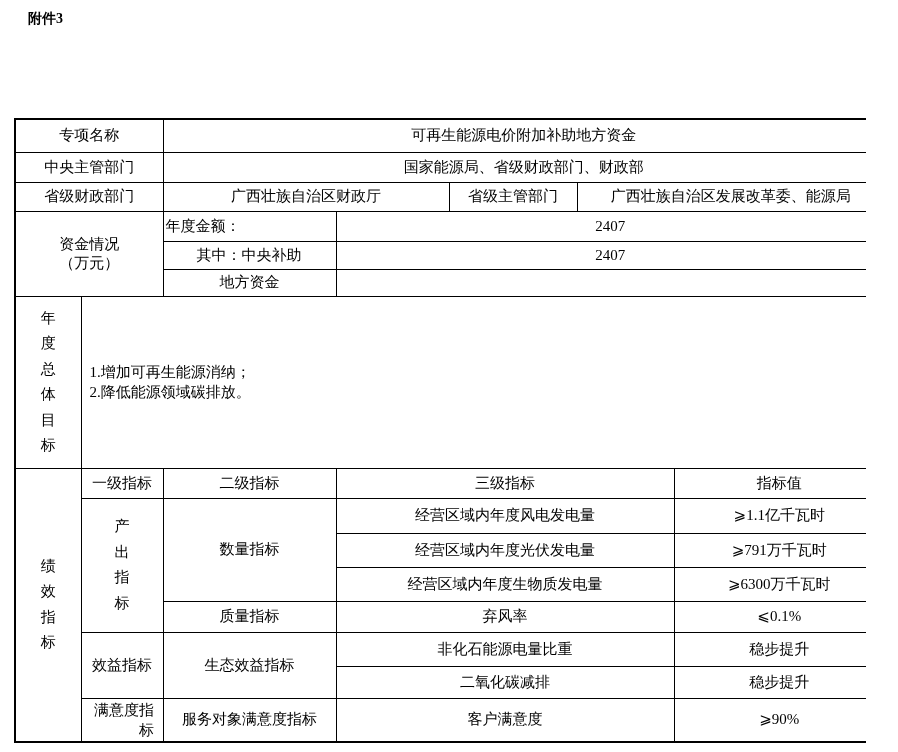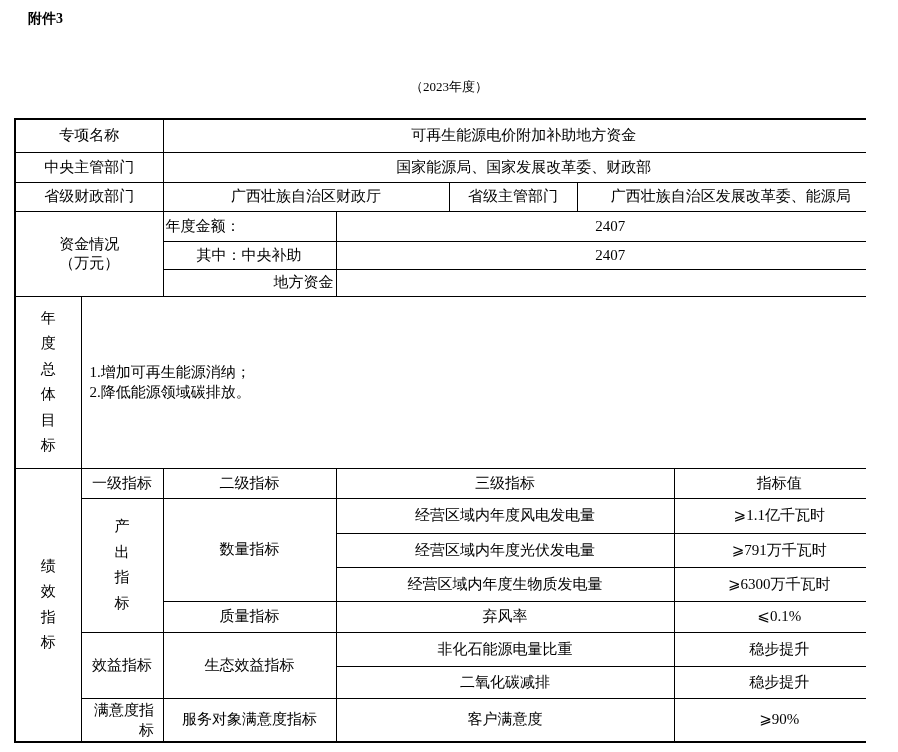--- a/index.html
+++ b/index.html
@@ -30,63 +30,62 @@
   }
   td {
     border:1px solid #000;
     text-align:center; vertical-align:middle;
     font-size:15px; padding:0 2px; overflow:hidden;
     line-height:1.25;
     font-family:Liberation Serif, serif;
   }
   .pl-a { text-align:left; }
   .pl-b { text-align:left; padding-left:33px;margin-left:32px; }
-  .pl-c { text-align:right; }
+  .pl-c { text-align:center; }
   .pre  { white-space:pre-line; }
   .goal-content {
     text-align:left; padding-left:8px;
     white-space:pre-line; line-height:1.35;margin-left:20px;
   }
   .vtext {
     display:inline-block; width:17px;
     word-break:break-all; line-height:1.7; text-align:center;
   }
   .wrap-narrow {
     display:inline-block; max-width:64px;
     word-break:break-all; line-height:1.35; text-align:right;
   }
 </style>
 </head>
 <body>
 
 <div class="page">
 
   <div class="attachment">附件3</div>
-  <div class="doc-subtitle">（2023年度）</div>
 
   <table class="main">
     <colgroup>
       <col style="width:66px">
         <col style="width:82px">
         <col style="width:173px">
       <col style="width:113px">
         <col style="width:128px">
         <col style="width:97px">
       <col style="width:211px">
     </colgroup>
 
     <tbody>
         <tr style="height:33px">
       <td colspan="2">专项名称</td>
       <td colspan="5">可再生能源电价附加补助地方资金</td>
     </tr>
 
     <tr style="height:30px">
       <td colspan="2">中央主管部门</td>
-      <td colspan="5">国家能源局、国家发展改革委、财政部</td>
+      <td colspan="5">国家能源局、省级财政部门、财政部</td>
     </tr>
 
     <tr style="height:29px">
       <td colspan="2">省级财政部门</td>
       <td colspan="2">广西壮族自治区财政厅</td>
       <td>省级主管部门</td>
       <td colspan="2">广西壮族自治区发展改革委、能源局</td>
     </tr>
 
     <tr style="height:30px">

